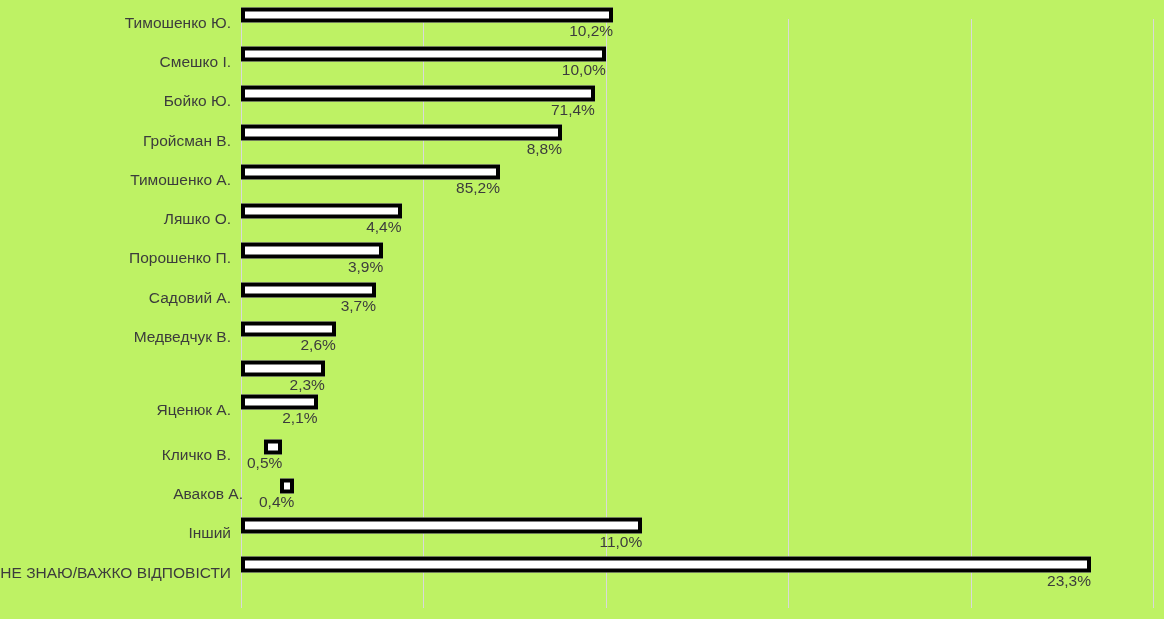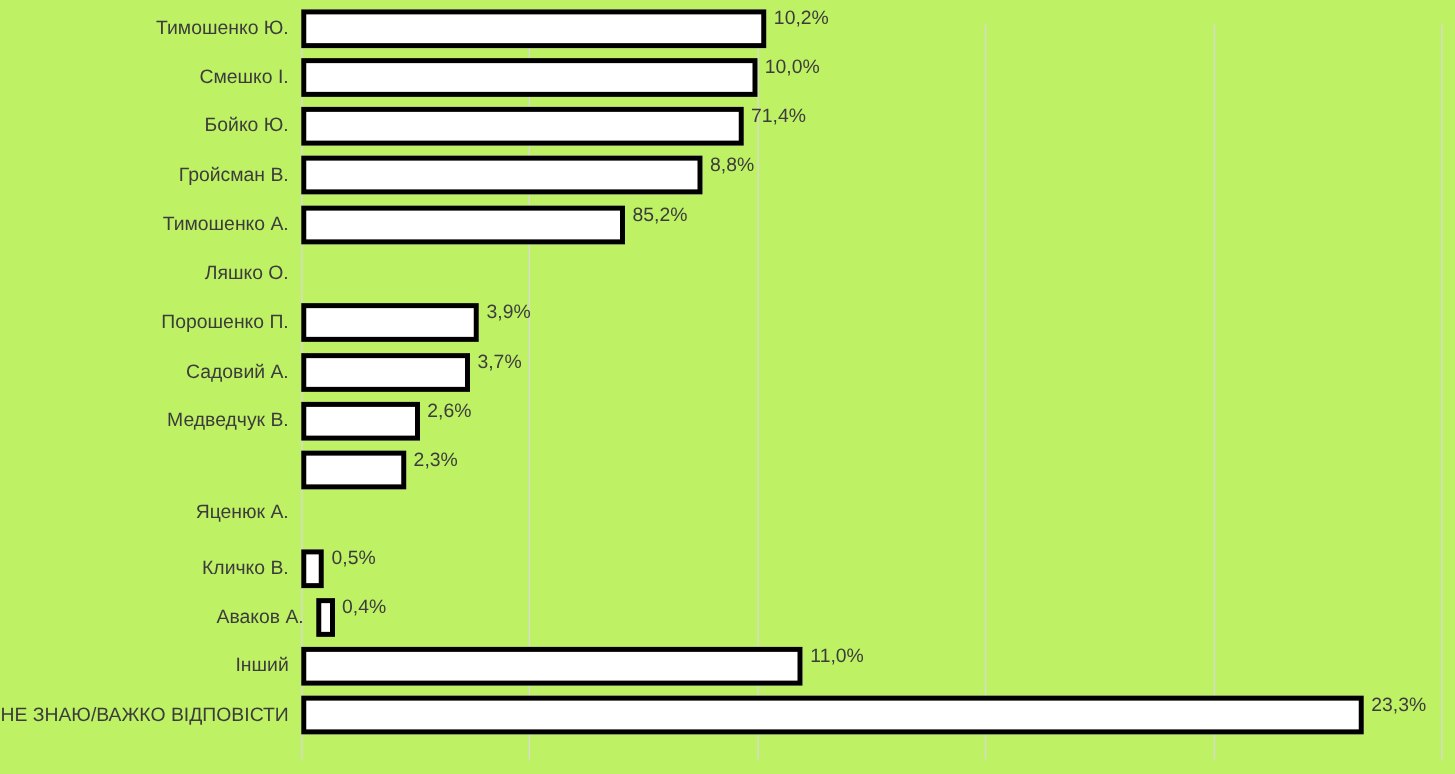--- a/index.html
+++ b/index.html
@@ -58,21 +58,22 @@
     white-space: nowrap;
     line-height: 1;
   }
   .bar-wrap {
     position: absolute;
     left: 241px;
     top: 50%;
     transform: translateY(-50%);
     height: 31px;
     display: flex;
-    align-items: flex-start;
+    align-items: flex-end;
+    flex-direction: column;
   }
   .bar {
     height: 31px;
     box-sizing: border-box;
     background: #ffffff;
     border: 4px solid #000000;
   }
   .val-label {
     margin-left: 6px;
     font-size: 15.5px;
@@ -128,20 +129,24 @@
       </div>
       <div class="row" style="top: 160.08px;">
         <div class="cat-label">Тимошенко А.</div>
         <div class="bar-wrap">
           <div class="bar" style="width: 259.008px; background: rgb(255, 255, 255); border-color: rgb(0, 0, 0);"></div>
           <div class="val-label">85,2%</div>
         </div>
       </div>
       <div class="row" style="top: 199.35px;">
         <div class="cat-label">Ляшко О.</div>
+        <div class="bar-wrap">
+          <div class="bar" style="width: 160.512px; background: rgb(255, 255, 255); border-color: rgb(0, 0, 0);"></div>
+          <div class="val-label">4,4%</div>
+        </div>
       </div>
       <div class="row" style="top: 238.62px;">
         <div class="cat-label">Порошенко П.</div>
         <div class="bar-wrap">
           <div class="bar" style="width: 142.272px; background: rgb(255, 255, 255); border-color: rgb(0, 0, 0);"></div>
           <div class="val-label">3,9%</div>
         </div>
       </div>
       <div class="row" style="top: 277.89px;">
         <div class="cat-label">Садовий А.</div>
@@ -158,20 +163,24 @@
         </div>
       </div>
       <div class="row" style="top: 356.43px;">
         <div class="bar-wrap">
           <div class="bar" style="width: 83.904px; background: rgb(255, 255, 255); border-color: rgb(0, 0, 0);"></div>
           <div class="val-label">2,3%</div>
         </div>
       </div>
       <div class="row" style="top: 390px;">
         <div class="cat-label">Яценюк А.</div>
+        <div class="bar-wrap">
+          <div class="bar" style="width: 76.608px; background: rgb(255, 255, 255); border-color: rgb(0, 0, 0);"></div>
+          <div class="val-label">2,1%</div>
+        </div>
       </div>
       <div class="row" style="top: 434.97px;">
         <div class="cat-label">Кличко В.</div>
         <div class="bar-wrap">
           <div class="bar" style="width: 18.24px; background: rgb(255, 255, 255); border-color: rgb(0, 0, 0);"></div>
           <div class="val-label">0,5%</div>
         </div>
       </div>
       <div class="row" style="top: 474.24px; margin-left: 12px;">
         <div class="cat-label">Аваков А.</div>

